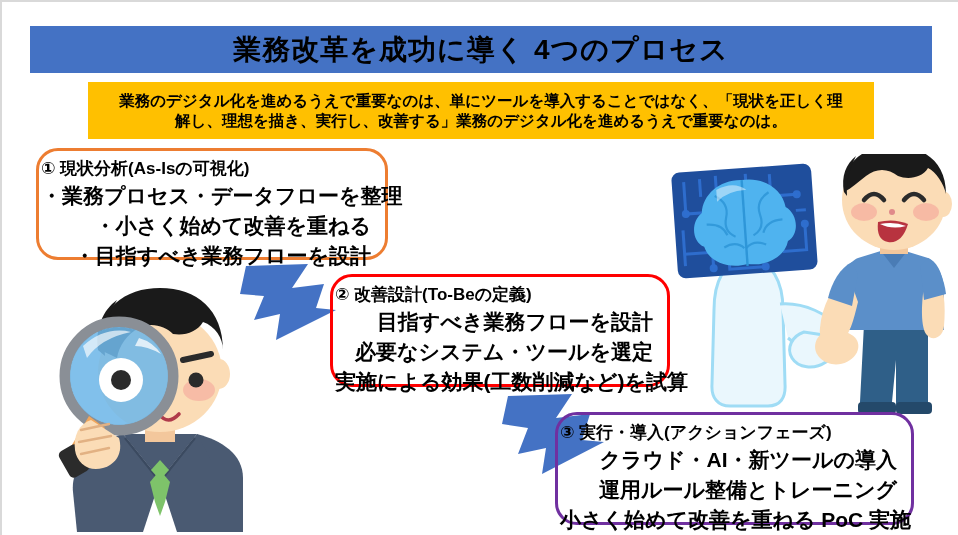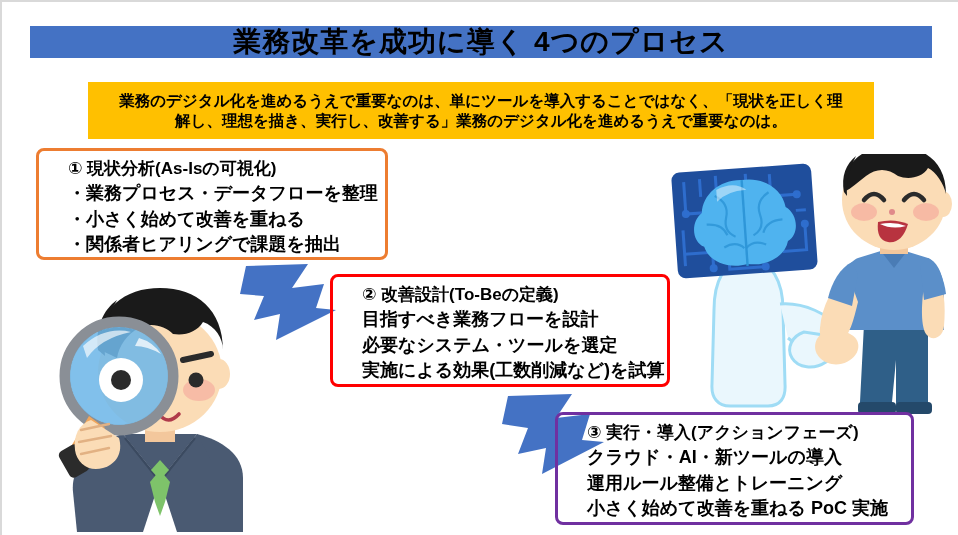--- a/index.html
+++ b/index.html
@@ -20,21 +20,21 @@
     border-top: 2px solid #d9d9d9;
     box-sizing: border-box;
   }
 
   
   .title-banner {
     position: absolute;
     left: 28px;
     top: 24px;
     width: 902px;
-    height: 32px;
+    height: 47px;
     background: #4472C4;
     display: flex;
     align-items: center;
     justify-content: center;
   }
   .title-text {
     color: #000000;
     font-size: 28px;
     font-weight: 700;
     letter-spacing: 1px;
@@ -64,31 +64,31 @@
     line-height: 1.28;
     white-space: nowrap;
     text-align: center;
   }
 
   
   .pbox {
     position: absolute;
     box-sizing: border-box;
     background: transparent;
-    border-radius: 8px;
-    padding: 6px 14px 4px 29px;
+    border-radius: 22px;
+    padding: 6px 14px 4px 2px;
   }
   .pbox .ptitle,
   .pbox .pline {
     color: #000000;
     font-weight: 700;
     white-space: nowrap;
   }
   .pbox .ptitle { font-size: 17px; line-height: 1.42; }
-  .pbox .pline  { font-size: 18px; line-height: 1.42; }
+  .pbox .pline  { font-size: 21px; line-height: 1.42; text-align: right; }
 
   #box1 {
     left: 34px;  top: 146px;  width: 352px; height: 112px;
     border: 3.5px solid #ED7D31;
   }
   #box2 {
     left: 328px; top: 272px;  width: 340px; height: 113px;
     border: 3.5px solid #FF0000;
   }
   #box3 {
@@ -283,21 +283,21 @@
   <div class="arrow" id="arrow2" style="left:498px; top:388px; width:120px; height:92px;">
     <svg viewBox="0 0 120 92" width="120" height="92" xmlns="http://www.w3.org/2000/svg" aria-hidden="true">
       <path d="M8 6 L72 4 L56 28 L90 24 L82 50 L104 52 L42 84 L46 58 L18 64 L28 38 L2 34 Z" fill="#4472C4"></path>
     </svg>
   </div>
 
   <div class="pbox" id="box1">
     <div class="ptitle">① 現状分析(As-Isの可視化)</div>
     <div class="pline">・業務プロセス・データフローを整理</div>
     <div class="pline">・小さく始めて改善を重ねる</div>
-    <div class="pline">・関係者ヒアリングで課題を抽出</div>
+    <div class="pline">・目指すべき業務フローを設計</div>
   </div>
 
   <div class="pbox" id="box3">
     <div class="ptitle">③ 実行・導入(アクションフェーズ)</div>
     <div class="pline">クラウド・AI・新ツールの導入</div>
     <div class="pline">運用ルール整備とトレーニング</div>
     <div class="pline">小さく始めて改善を重ねる PoC 実施</div>
   </div>
 
   <div class="pbox" id="box2">

